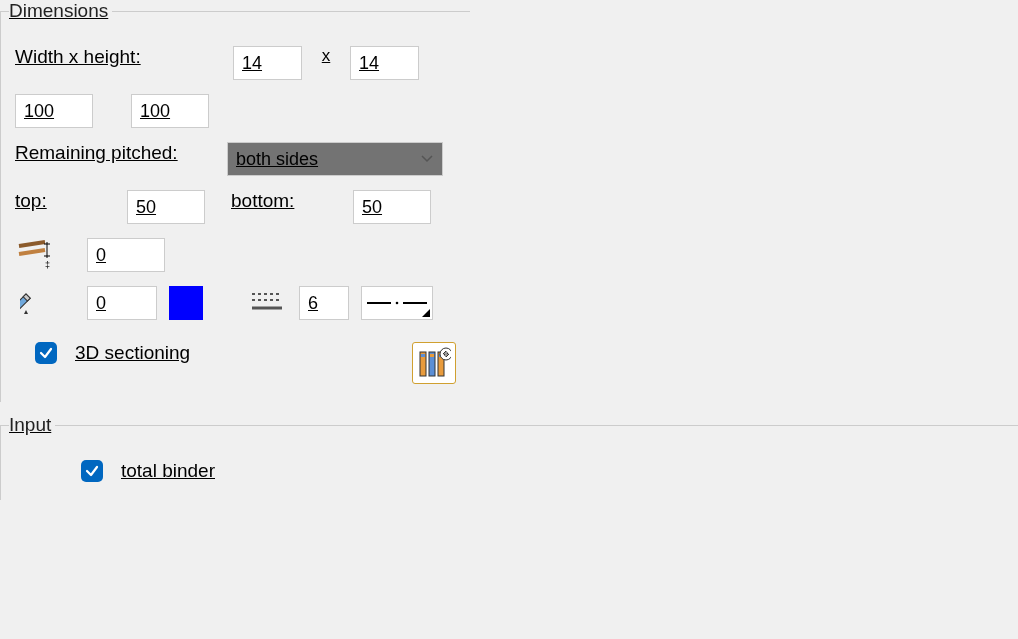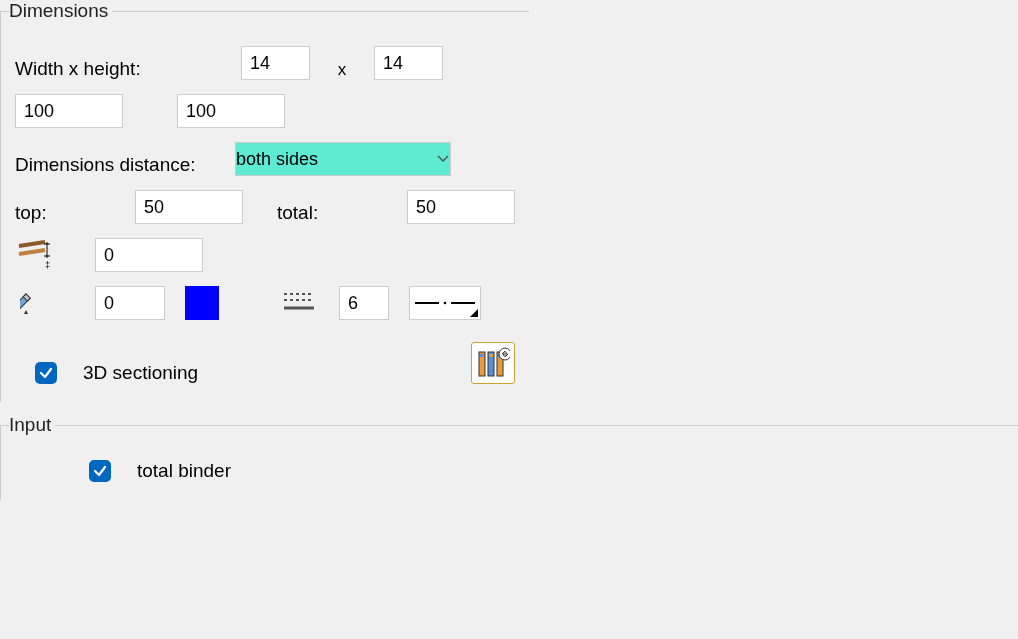--- a/index.html
+++ b/index.html
@@ -16,38 +16,39 @@
     .panel {
       background: #f0f0f0;
     }
     fieldset.group {
       border: 1px solid #ccc;
       border-bottom: none;
       border-right: none;
       margin: 0;
       padding: 14px 14px 18px 14px;
       position: relative;
+      text-decoration: underline;
     }
     fieldset.group > legend {
       padding: 0 4px 0 0;
       font-size: 19px;
       color: #222;
       margin-left: -6px;
     }
     .dimensions-box {
       width: 470px;
     }
     .input-box {
       width: 1018px;
     }
     .row {
       display: flex;
-      align-items: flex-end;
+      align-items: flex-start;
       margin-top: 14px;
-      gap: 20px;
+      gap: 12px;
     }
     .row:first-of-type {
       margin-top: 10px;
     }
     .lbl {
       font-size: 19px;
     }
     input[type="text"].num, input[type="text"].txt {
       border: 1px solid #ccc;
       background: #fff;
@@ -56,29 +57,29 @@
       font-size: 18px;
       font-family: inherit;
     }
     .num-w {
       width: 69px;
     }
     .num-s {
       width: 50px;
     }
     .num-m {
-      width: 108px;
+      width: 78px;
     }
     .select {
       border: 1px solid #ccc;
-      background: #5eead4;
+      background: #737373;
       height: 34px;
       display: flex;
       align-items: center;
-      padding: 0 0;
+      padding: 0 8px;
       justify-content: space-between;
       cursor: pointer;
     }
     .select-lg { width: 216px; }
     .select-xl { width: 270px; }
     .chev {
       width: 14px;
       height: 14px;
       display: inline-flex;
       align-items: center;
@@ -163,35 +164,35 @@
       <input type="text" class="num num-w" value="14" style="">
     </div>
 
     <div class="row">
       <input type="text" class="num num-m" value="100" style="">
       <span style="width:14px;"></span>
       <input type="text" class="num num-m" value="100" style="">
     </div>
 
     <div class="row">
-      <span class="lbl" style="width:200px;">Dimensions distance:</span>
+      <span class="lbl" style="width:200px;">Remaining pitched:</span>
       <div class="select select-lg">
         <span>both sides</span>
         <span class="chev">
           <svg width="12" height="8" viewBox="0 0 12 8">
               <path d="M1 1 L6 6 L11 1" stroke="#555" stroke-width="1.5" fill="none"></path>
             </svg>
         </span>
       </div>
     </div>
 
     <div class="row">
       <span class="lbl" style="width:100px;">top:</span>
       <input type="text" class="num num-m" value="50" style="">
-      <span class="lbl" style="width:110px; margin-left:14px;">total:</span>
+      <span class="lbl" style="width:110px; margin-left:14px;">bottom:</span>
       <input type="text" class="num num-m" value="50" style="">
     </div>
 
     <div class="row">
       <span class="icon-slot">
         <svg width="36" height="30" viewBox="0 0 36 30">
           <line x1="2" y1="6" x2="28" y2="2" stroke="#8b5a2b" stroke-width="4"></line>
           <line x1="2" y1="14" x2="28" y2="10" stroke="#c08040" stroke-width="4"></line>
           <line x1="30" y1="2" x2="30" y2="18" stroke="#000" stroke-width="1"></line>
           <line x1="27" y1="4" x2="33" y2="4" stroke="#000" stroke-width="1"></line>

